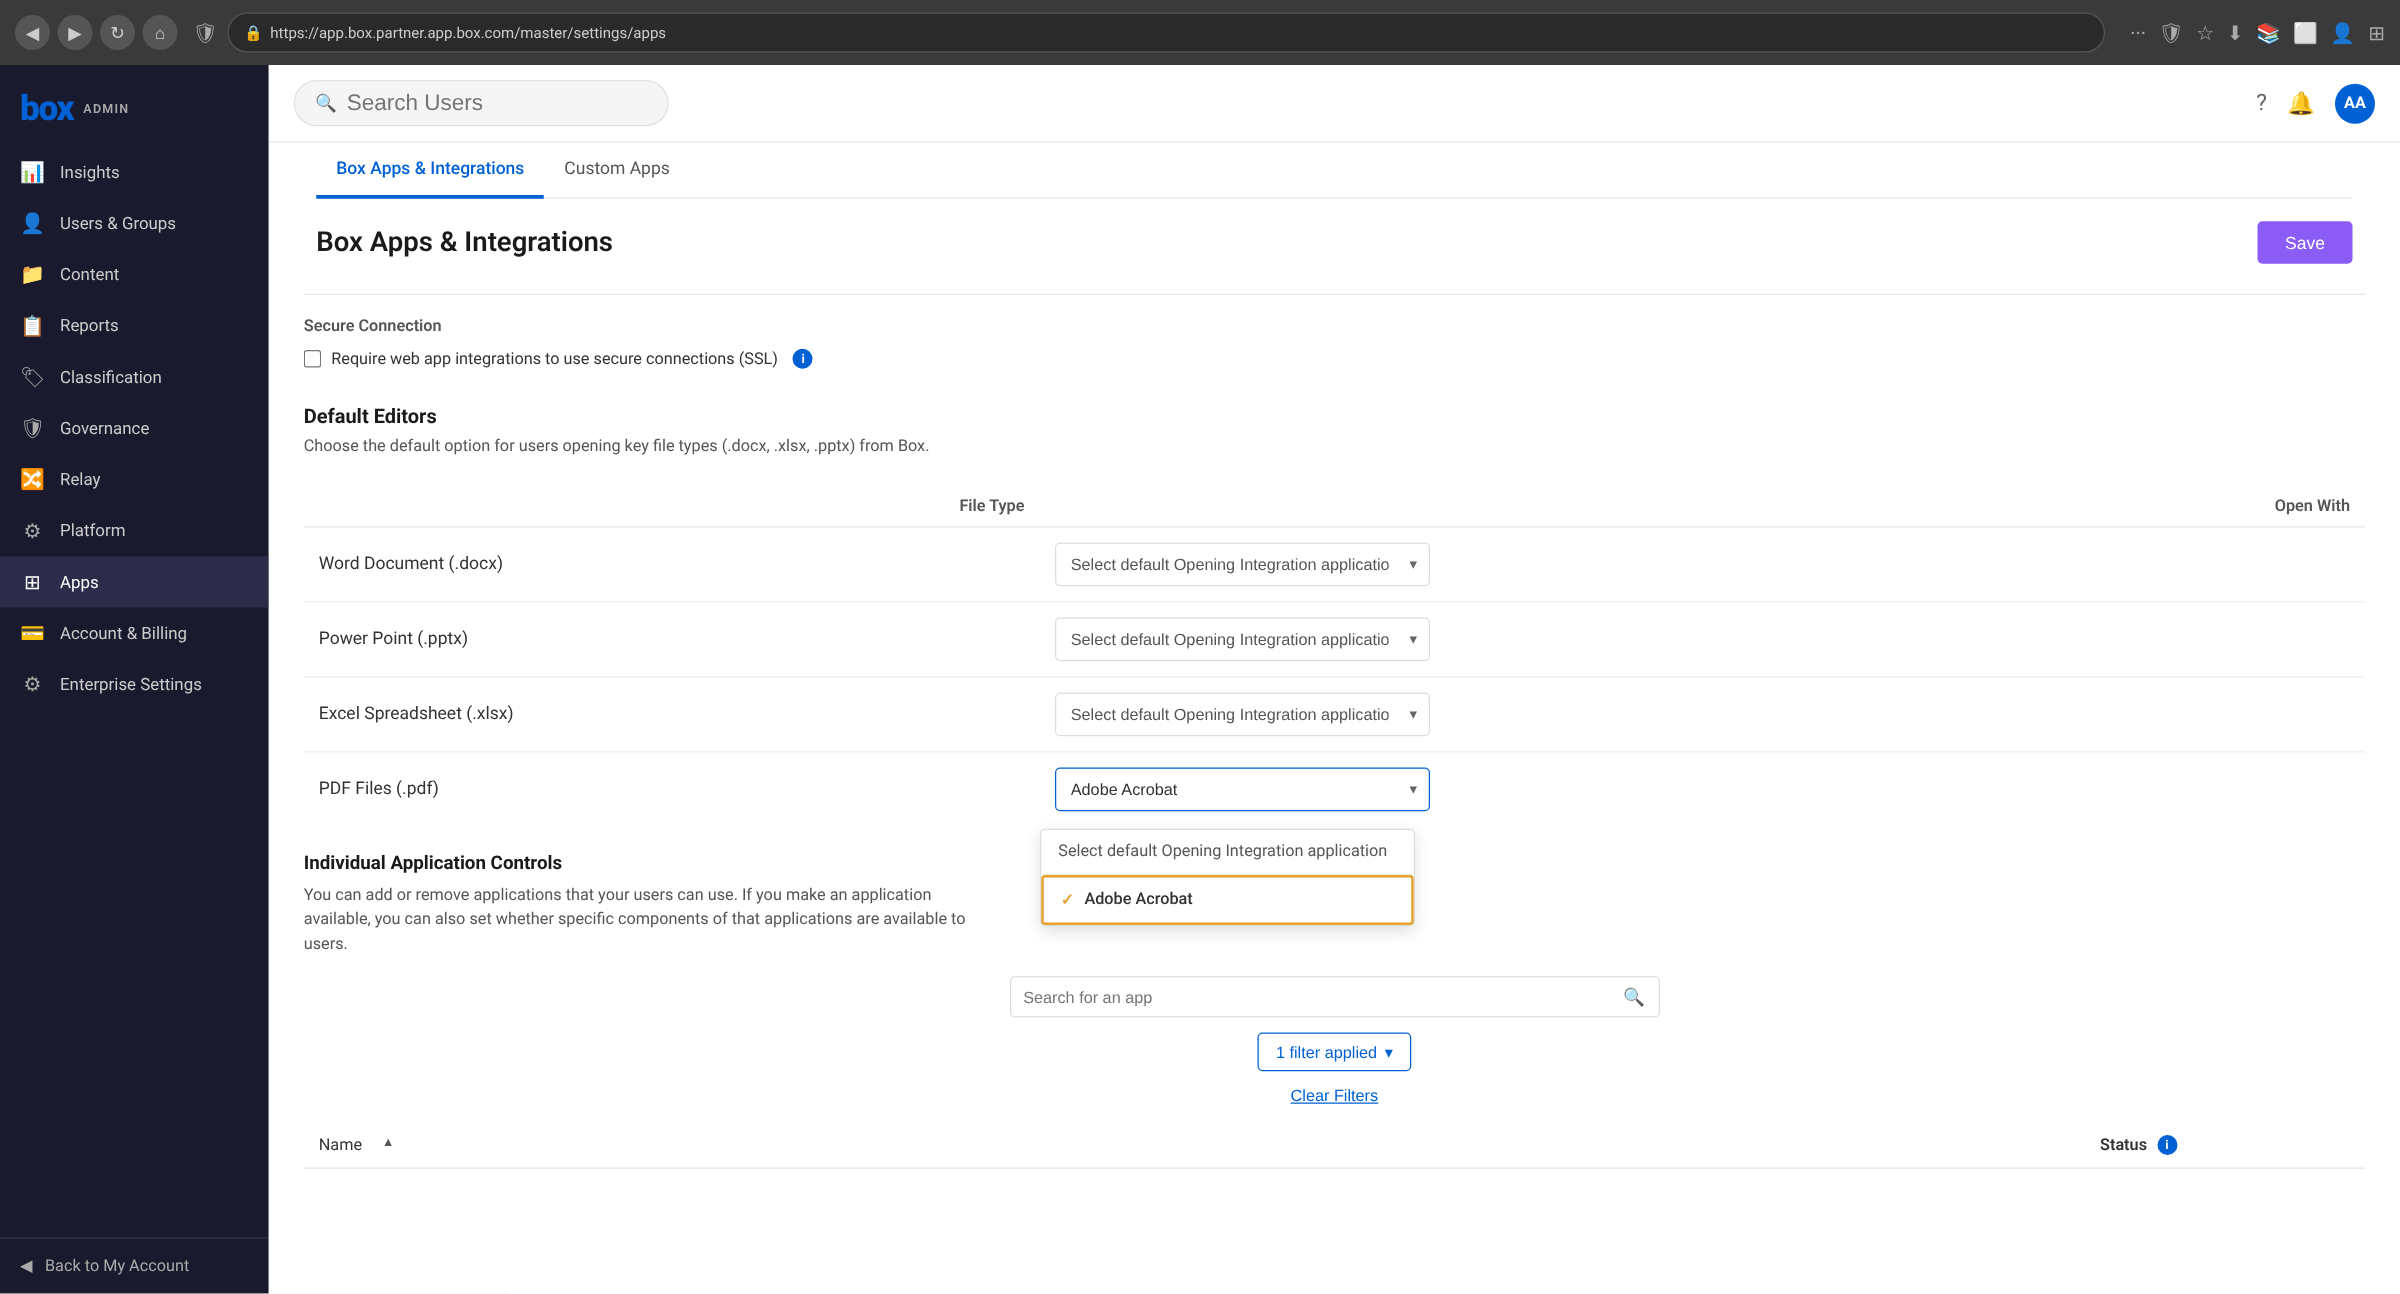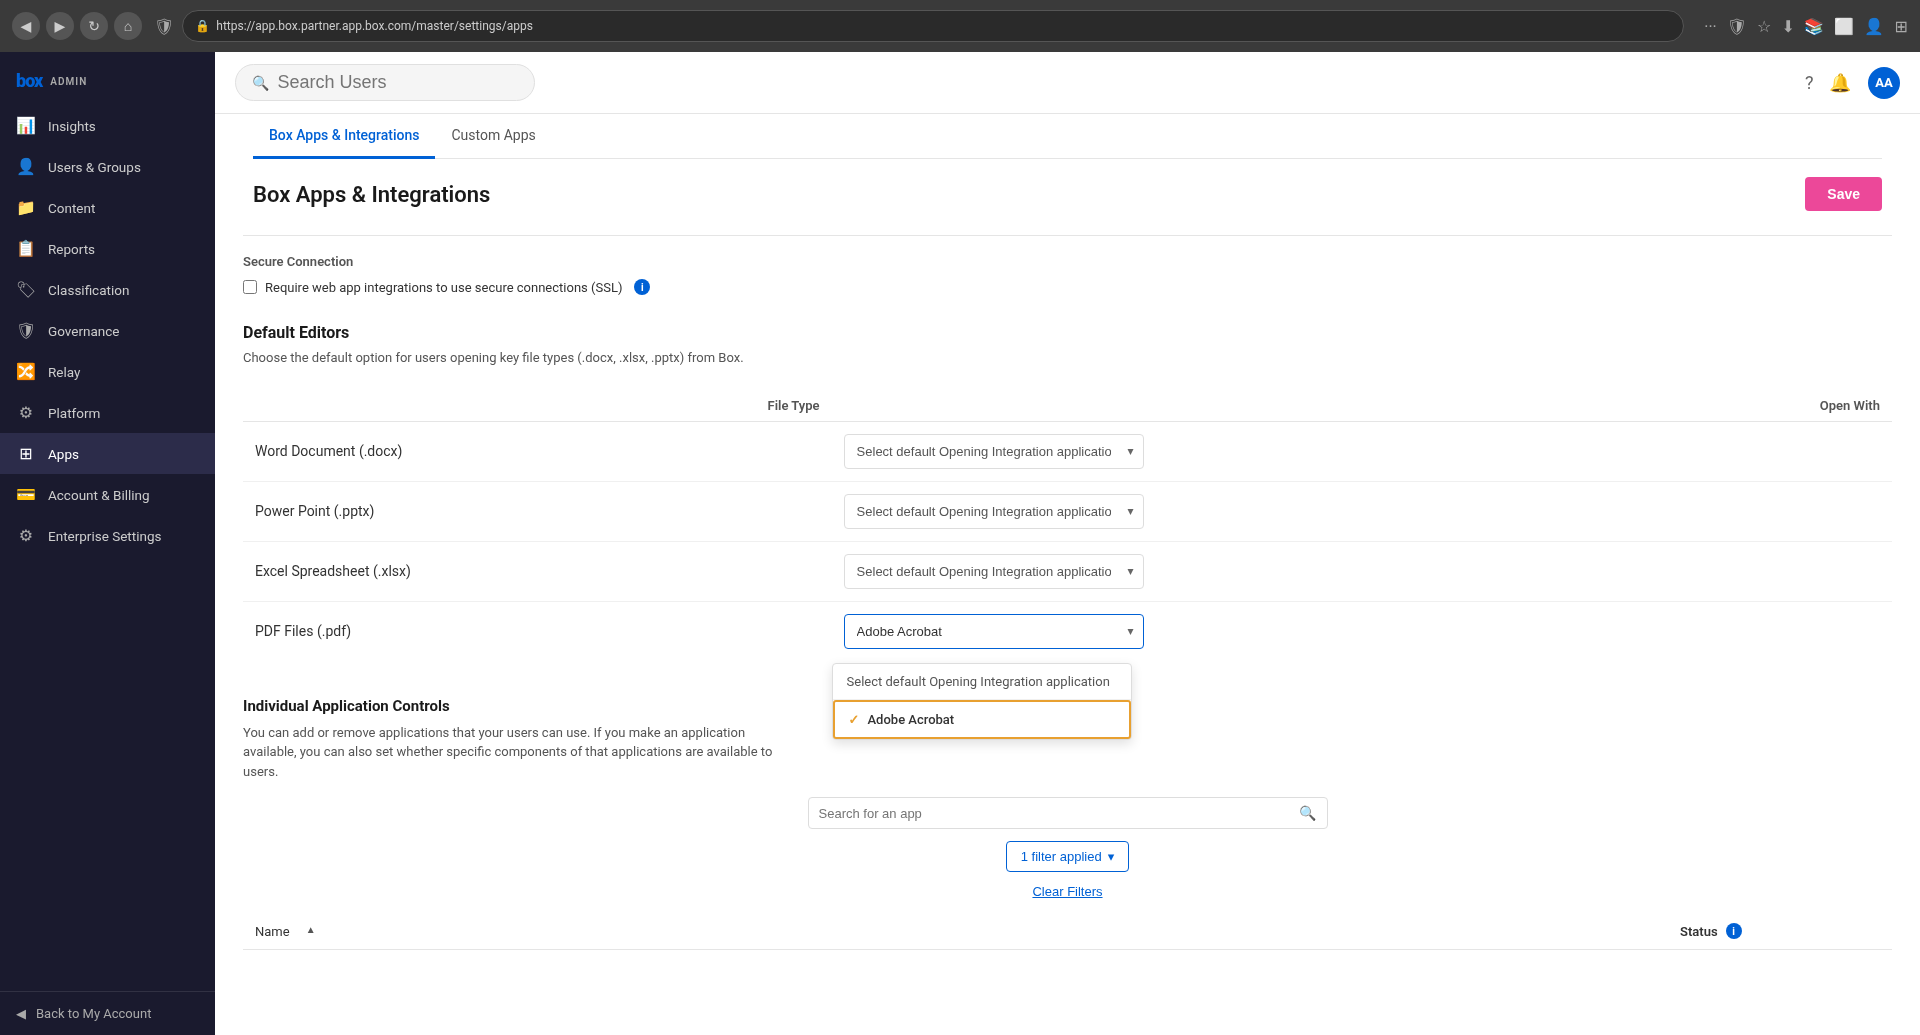--- a/index.html
+++ b/index.html
@@ -36,21 +36,21 @@
       color: #fff;
       overflow-y: auto;
     }
     .sidebar-logo {
       padding: 18px 16px 14px;
       display: flex;
       align-items: center;
       gap: 8px;
     }
     .box-logo {
-      font-size: 18px;
+      font-size: 28px;
       font-weight: 900;
       color: #0061d5;
       letter-spacing: -1px;
     }
     .admin-badge {
       font-size: 10px;
       color: #aaa;
       font-weight: 600;
       letter-spacing: 1px;
       margin-top: 2px;
@@ -131,27 +131,27 @@
     }
     .tab.active { color: #0061d5; border-bottom-color: #0061d5; font-weight: 500; }
     .page-title-row {
       display: flex;
       align-items: center;
       justify-content: space-between;
       padding: 18px 0 12px;
     }
     .page-title { font-size: 22px; font-weight: 600; color: #1a1a1a; }
     .save-btn {
-      background: #ec4899;
+      background: #8b5cf6;
       color: #fff;
       border: none;
       border-radius: 4px;
       padding: 9px 22px;
       font-size: 14px;
-      font-weight: 700;
+      font-weight: 400;
       cursor: pointer;
     }
 
     
     .content-area { flex: 1; overflow-y: auto; padding: 0 28px 40px; }
 
     
     .section-divider { border: none; border-top: 1px solid #e5e5e5; margin: 12px 0 18px; }
     .section-label { font-size: 13px; font-weight: 600; color: #555; margin-bottom: 10px; }
     .checkbox-row { display: flex; align-items: center; gap: 8px; margin-bottom: 8px; }
@@ -234,21 +234,21 @@
       font-weight: 500;
       border: 2px solid #e8a030;
       border-radius: 3px;
       display: flex;
       align-items: center;
       gap: 8px;
     }
     .check-icon { color: #e8a030; font-weight: 700; }
 
     
-    .iac-section { margin-top: 36px; }
+    .iac-section { margin-top: 20px; }
     .iac-title { font-size: 15px; font-weight: 700; color: #1a1a1a; margin-bottom: 8px; }
     .iac-desc { font-size: 13px; color: #555; margin-bottom: 16px; line-height: 1.5; max-width: 540px; }
     .iac-controls { display: flex; align-items: center; gap: 12px; flex-direction: column; }
     .app-search-box {
       display: flex;
       align-items: center;
       border: 1px solid #ddd;
       border-radius: 4px;
       padding: 7px 10px;
       width: 520px;

